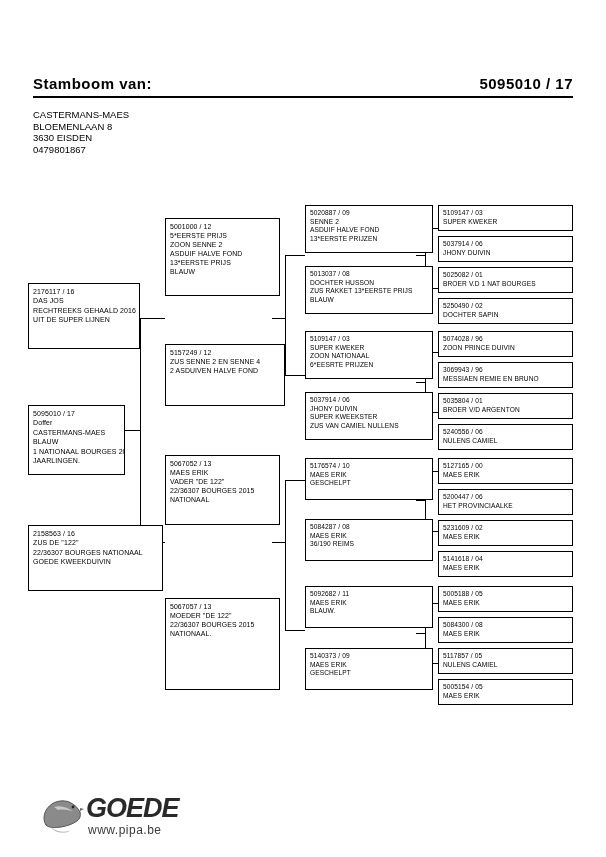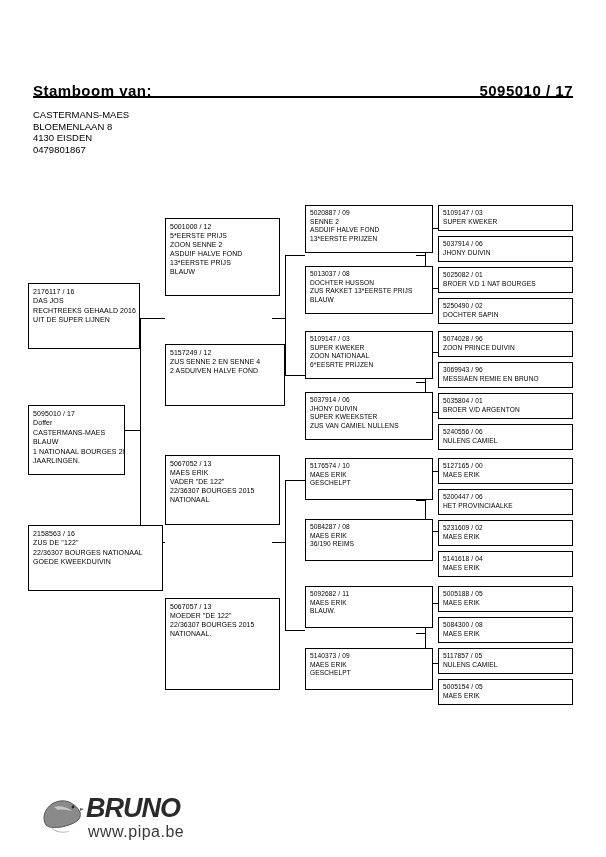--- a/index.html
+++ b/index.html
@@ -20,21 +20,21 @@
     left: 0; top: 0;
     width: 606px;
     height: 857px;
     background: #ffffff;
   }
 
   
   .hdr {
     position: absolute;
     left: 33px;
-    top: 82px;
+    top: 75px;
     width: 540px;
     height: 30px;
     text-align: right;
   }
   .hdr-title {
     position: absolute;
     left: 0;
     top: 0;
     font-size: 15px;
     font-weight: bold;
@@ -109,21 +109,21 @@
     font-size: 27px;
     font-weight: bold;
     font-style: italic;
     color: #2a2a2a;
     letter-spacing: -1px;
   }
   .logo-sub {
     position: absolute;
     left: 48px;
     top: 30px;
-    font-size: 16px;
+    font-size: 12px;
     color: #3a3a3a;
     letter-spacing: 0.5px;
   }
   .logo-bird {
     position: absolute;
     left: 0px;
     top: 2px;
     width: 44px;
     height: 42px;
   }
@@ -135,21 +135,21 @@
 
   <div class="hdr">
     <div class="hdr-title">Stamboom van:</div>
     <div class="hdr-ring">5095010 / 17</div>
   </div>
   <div class="hdr-rule"></div>
 
   <div class="owner">
     <div>CASTERMANS-MAES</div>
     <div>BLOEMENLAAN 8</div>
-    <div>4130 EISDEN</div>
+    <div>3630 EISDEN</div>
     <div>0479801867</div>
   </div>
 
   <div class="conn v" style="left:140px; top:318px; height:224px;"></div>
   <div class="conn h" style="left:140px; top:318px; width:25px;"></div>
   <div class="conn h" style="left:140px; top:542px; width:25px;"></div>
   <div class="conn h" style="left:125px; top:430px; width:15px;"></div>
 
   <div class="conn v" style="left:285px; top:255px; height:120px;"></div>
   <div class="conn h" style="left:285px; top:255px; width:20px;"></div>
@@ -355,17 +355,17 @@
   </div>
 
   <div class="logo">
     <svg class="logo-bird" viewBox="0 0 44 42">
       <path d="M6 30 C2 24 4 14 12 9 C18 5 26 5 31 8 C35 10 38 13 40 17 C41 20 40 24 37 26 C33 29 27 31 21 32 C15 33 9 33 6 30 Z" fill="#8a8a8a" stroke="#555" stroke-width="1"></path>
       <path d="M14 12 C20 10 28 12 33 17 C30 15 24 14 18 15 Z" fill="#c9c9c9"></path>
       <circle cx="33" cy="12" r="1.4" fill="#222"></circle>
       <path d="M40 13 L44 14 L40 16 Z" fill="#666"></path>
       <path d="M10 31 C14 36 22 38 30 36 C24 39 14 38 10 31 Z" fill="#a5a5a5"></path>
     </svg>
-    <div class="logo-text">BRUNO</div>
+    <div class="logo-text">GOEDE</div>
     <div class="logo-sub">www.pipa.be</div>
   </div>
 
 </div>
 
 </body></html>

